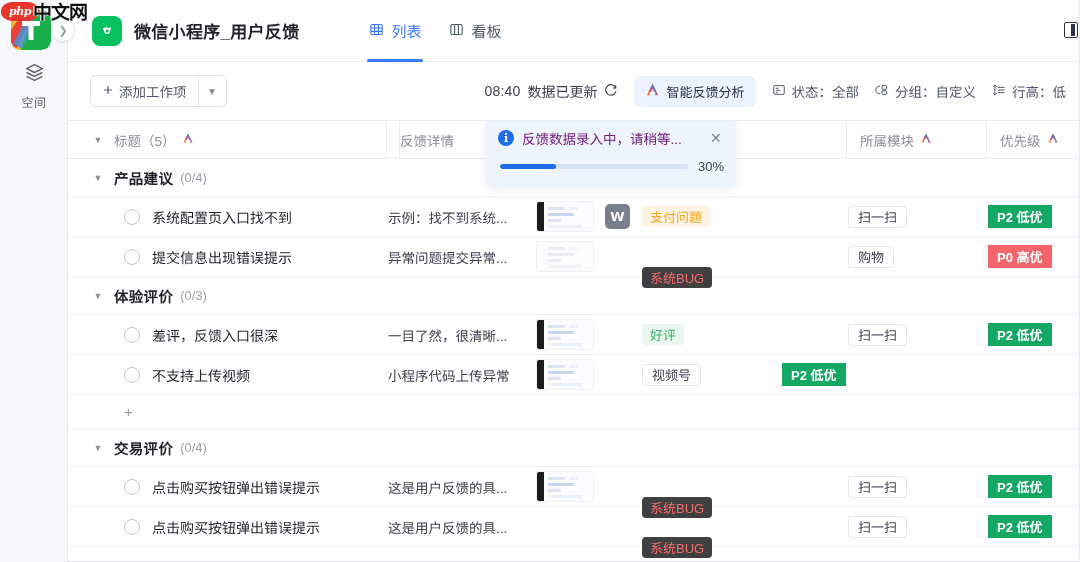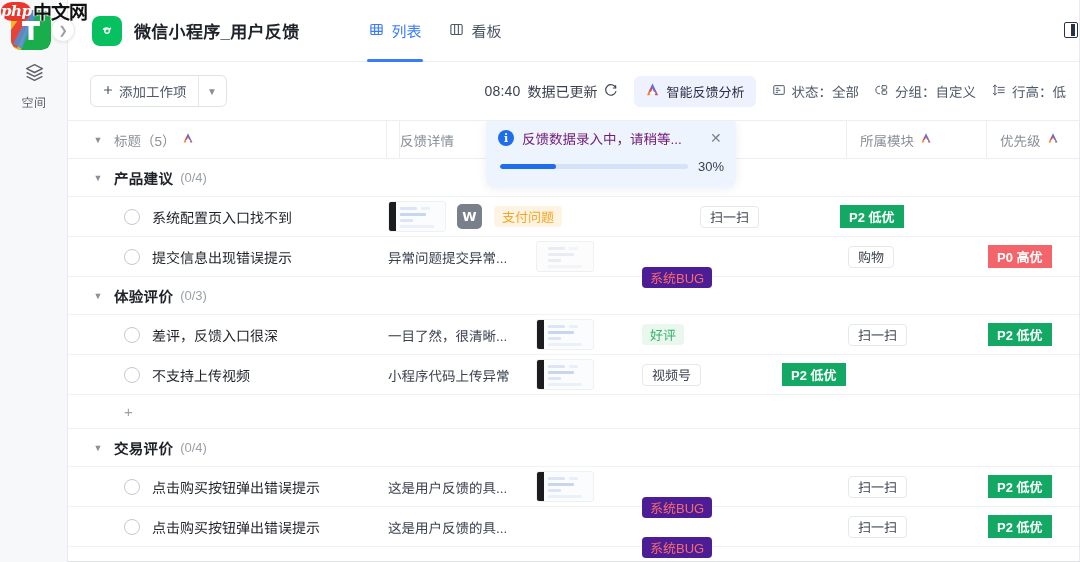--- a/index.html
+++ b/index.html
@@ -58,22 +58,22 @@
     position: absolute; left: 0; top: 0;
     width: 112px; height: 26px;
     z-index: 40;
     pointer-events: none;
   }
   .wm-php {
     position: absolute; left: 1px; top: 2px;
     background: #e8372c; color: #fff;
     font-family: "DejaVu Serif", "Liberation Serif", serif;
     font-weight: bold; font-style: italic;
-    font-size: 15px; line-height: 19px;
-    padding: 0 0;
+    font-size: 11px; line-height: 19px;
+    padding: 0 8px;
     border-radius: 11px / 9px;
     letter-spacing: -.5px;
   }
   .wm-cn {
     position: absolute; left: 33px; top: 0px;
     color: #111; font-weight: bold; font-size: 19px;
     line-height: 24px;
     font-family: "DejaVu Sans", sans-serif;
     letter-spacing: -1px;
     text-shadow: 0 0 2px #fff, 1px 0 0 #fff, -1px 0 0 #fff;
@@ -280,21 +280,21 @@
     font-family: "DejaVu Sans", sans-serif;
   }
 
   .tag {
     display: inline-flex; align-items: center;
     height: 21px; padding: 0 8px;
     border-radius: 4px;
     font-size: 13px; white-space: nowrap;
   }
   .tag.orange { background: #fff4e3; color: #f5a623; }
-  .tag.red    { background: #4c1d95; color: #fa6b6b; margin-top: 42px; }
+  .tag.red    { background: #404040; color: #fa6b6b; margin-top: 42px; }
   .tag.green  { background: #eaf7ef; color: #3ab46a; }
 
   .module-chip {
     display: inline-flex; align-items: center;
     height: 22px; padding: 0 9px;
     border: 1px solid #e6e8eb; border-radius: 4px;
     background: #fff;
     font-size: 13px; color: #3c4250; white-space: nowrap;
   }
 
@@ -578,20 +578,23 @@
           <div class="row group">
             <div class="caret">▼</div>
             <span class="group-name">产品建议</span>
             <span class="group-count">(0/4)</span>
           </div>
           <div class="row">
             <span class="row-check"></span>
             <div class="cell c-title" style="flex:0 0 236px;width:236px">
               <span class="row-title">系统配置页入口找不到</span>
             </div>
+            <div class="cell c-detail">
+              <span class="cell-detail-txt">示例：找不到系统...</span>
+            </div>
             <div class="cell c-img">
               <div class="thumb dark">
                 <span class="tl a"></span>
                 <span class="tl b"></span>
                 <span class="tl c"></span>
                 <span class="tl d"></span>
                 <span class="tl e"></span>
               </div>
               <span class="doc-file">W</span>
             </div>

